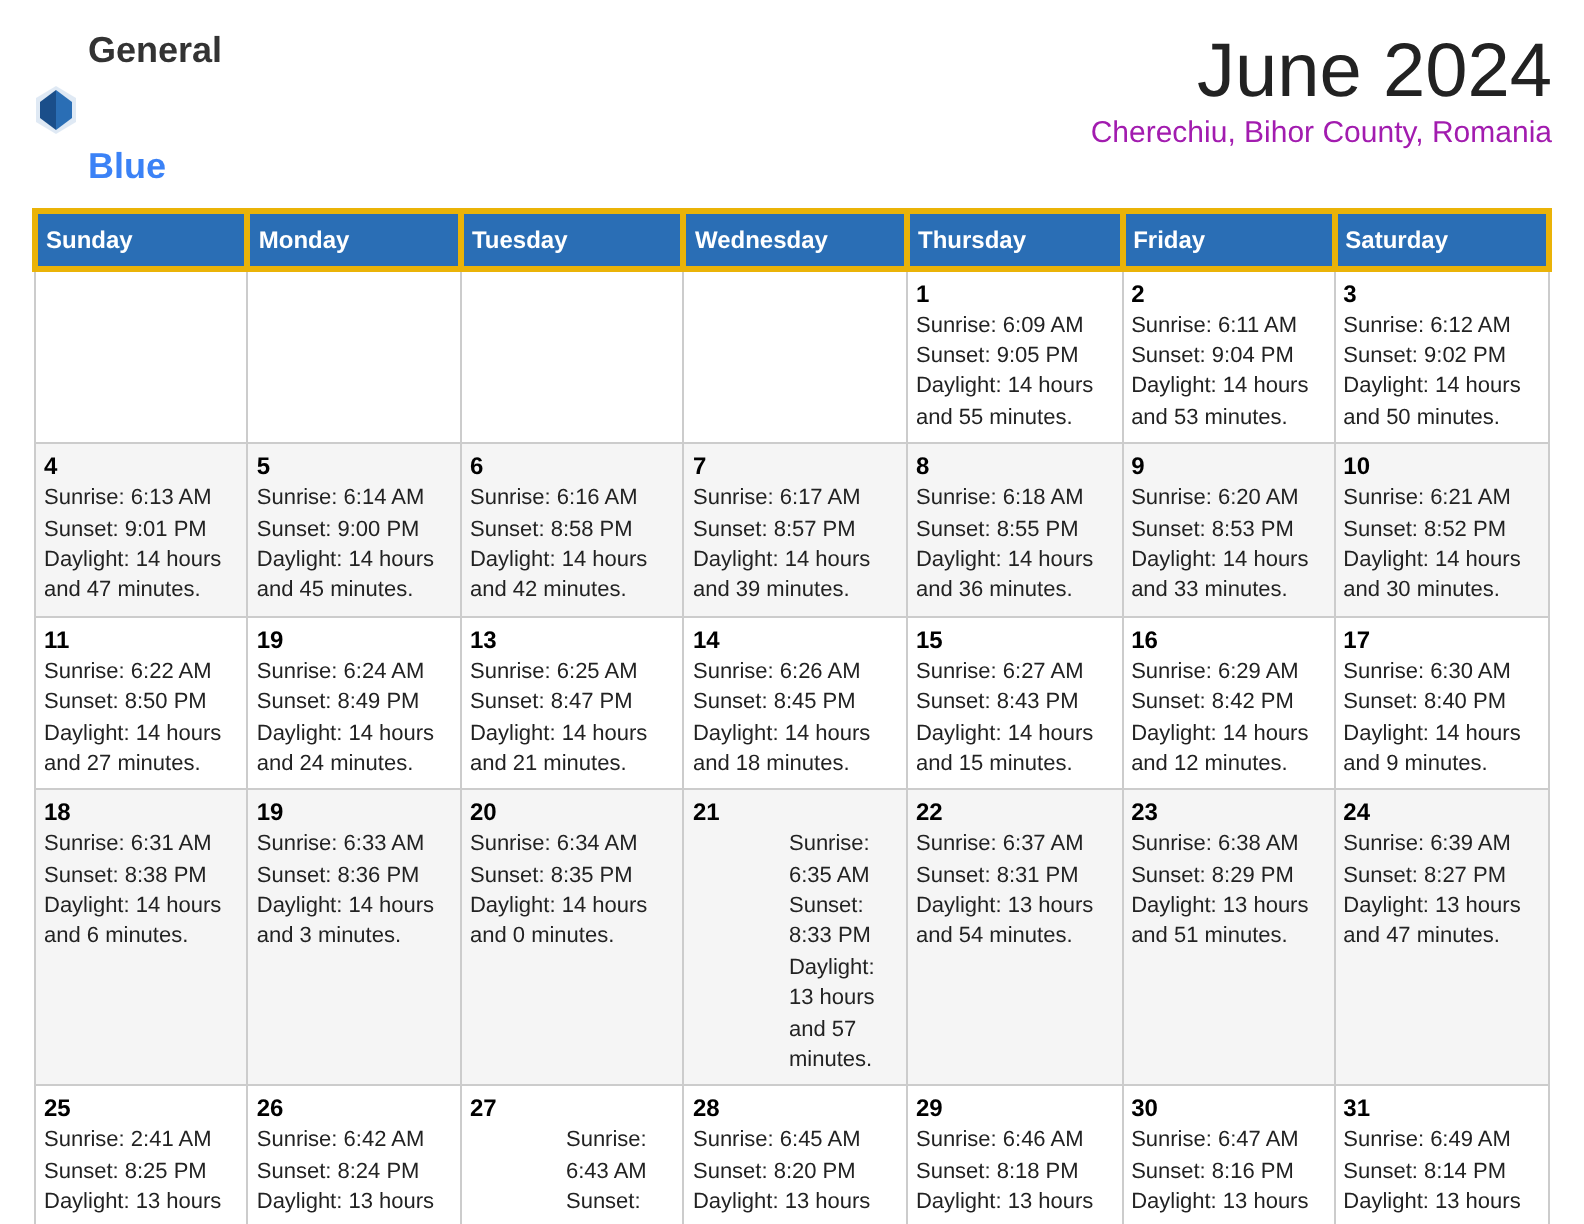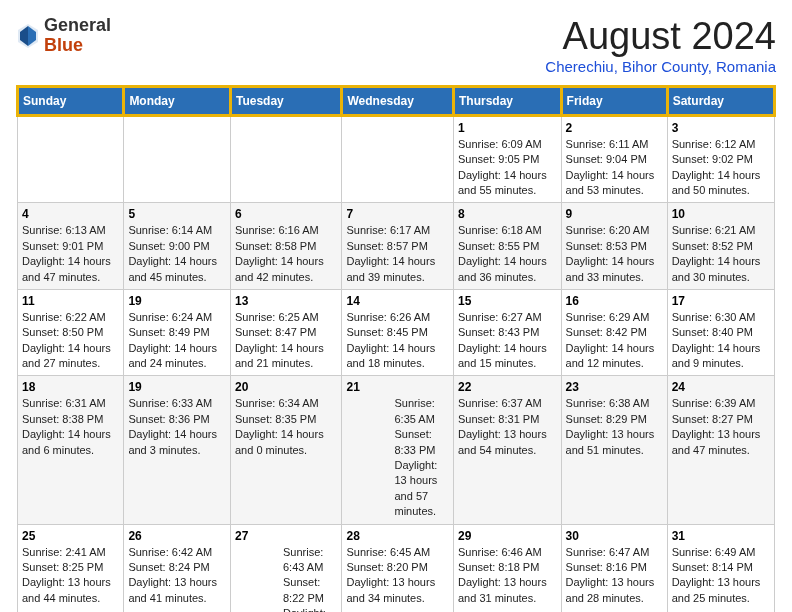--- a/index.html
+++ b/index.html
@@ -18,47 +18,48 @@
     }
     .logo {
       display: flex;
       align-items: center;
       gap: 4px;
     }
     .logo-text {
       display: flex;
       flex-direction: column;
       line-height: 1.1;
+      gap: 38px;
     }
     .logo-general {
       font-size: 18px;
       font-weight: bold;
       color: #333;
     }
     .logo-blue {
       font-size: 18px;
       font-weight: bold;
-      color: #c2410c;
+      color: #3b82f6;
     }
     .logo-icon {
       width: 24px;
       height: 28px;
     }
     .title-block {
       text-align: right;
     }
     .month-title {
       font-size: 38px;
       font-weight: normal;
       color: #222;
       line-height: 1.1;
     }
     .location-title {
       font-size: 15px;
-      color: #1d4ed8;
+      color: #a21caf;
     }
     table {
       width: 100%;
       border-collapse: collapse;
       font-size: 11px;
     }
     thead tr th {
       background-color: #2a6eb5;
       color: #fff;
       padding: 6px 4px;
@@ -114,21 +115,21 @@
       <polygon points="12,2 22,8 22,20 12,26 2,20 2,8" fill="#2a6eb5" opacity="0.15"></polygon>
       <polygon points="12,4 20,10 20,18 12,24" fill="#2a6eb5"></polygon>
       <polygon points="12,4 4,10 4,18 12,24" fill="#1a4e8a"></polygon>
     </svg>
     <div class="logo-text">
       <span class="logo-general">General</span>
       <span class="logo-blue">Blue</span>
     </div>
   </div>
   <div class="title-block">
-    <div class="month-title">August 2024</div>
+    <div class="month-title">June 2024</div>
     <div class="location-title">Cherechiu, Bihor County, Romania</div>
   </div>
 </div>
 
 <table>
   <thead>
     <tr>
     <th>Sunday</th>
         <th>Monday</th>
         <th>Tuesday</th>

